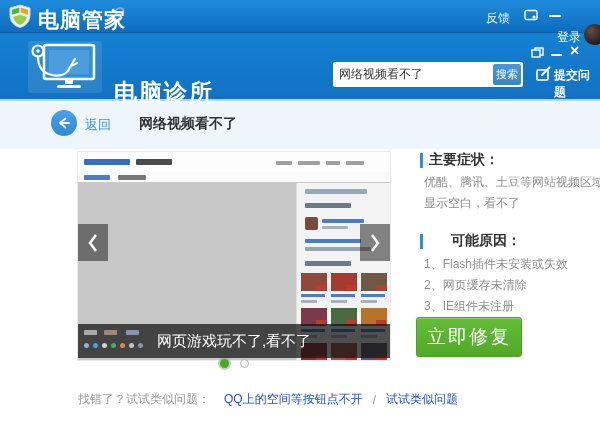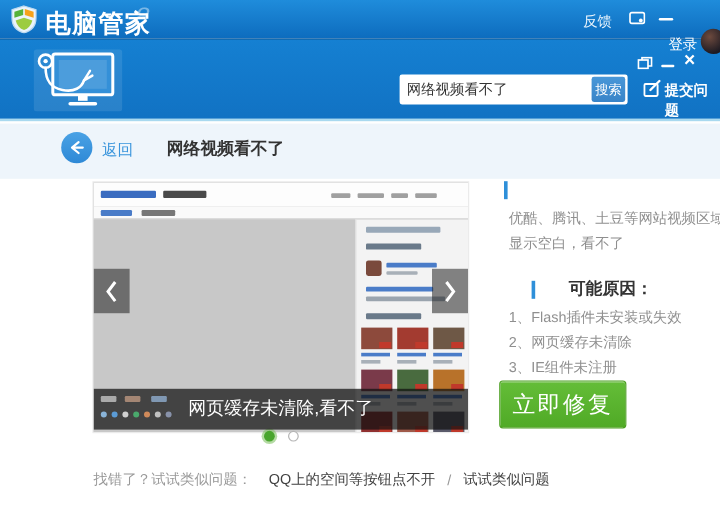--- a/index.html
+++ b/index.html
@@ -67,29 +67,29 @@
   .dots{left:78px;top:359px;width:312px;display:flex;justify-content:center;gap:11px;}
   .dot{width:9px;height:9px;border-radius:50%;box-sizing:border-box;}
   .dot.on{background:#49a52d;box-shadow:0 0 0 2px rgba(120,190,90,.55);}
   .dot.off{background:#fff;border:1px solid #b5b5b5;}
 
   
   .sec-header{display:flex;align-items:center;gap:6px;color:#333;font-size:14px;font-weight:bold;}
   .sec-bar{width:3px;height:15px;background:#2e8fd9;}
   .sym-header{left:420px;top:151px;}
   .sym-text{left:424px;top:172px;width:182px;margin:0;color:#8f8f8f;font-size:12px;line-height:21px;}
-  .cause-header{left:443px;top:232px;gap:28px;}
+  .cause-header{left:420px;top:232px;gap:28px;}
   .cause-list{left:424px;top:254px;color:#8f8f8f;font-size:12px;line-height:21px;}
   .fix-btn{left:416px;top:317px;width:106px;height:40px;border:1px solid #4da022;border-radius:3px;
      background:linear-gradient(#64bd38,#50aa26);color:#fff;font-size:19px;letter-spacing:2px;
      font-family:inherit;box-shadow:inset 0 1px 0 rgba(255,255,255,.3);}
 
   
   .similar{left:78px;top:391px;display:flex;align-items:center;font-size:12px;color:#999;}
-  .similar .lnk{color:#404040;}
+  .similar .lnk{color:#1d4ed8;}
   .similar .l1{margin-left:14px;} .similar .sep{margin:0 10px;}
 </style>
 </head>
 <body>
 
 <div class="abs titlebar">
   <svg class="abs" style="left:9px;top:4px;" width="22" height="24" viewBox="0 0 22 24">
     <path d="M11 1 L21 4 V11 C21 18 16.5 22 11 23.5 C5.5 22 1 18 1 11 V4 Z" fill="#eaf3fb" stroke="#bcd9f0" stroke-width="1"></path>
     <path d="M10.3 3.5 L3 5.8 V10.8 L10.3 8.6 Z" fill="#56b23a"></path>
     <path d="M11.7 3.5 L19 5.8 V10.8 L11.7 8.6 Z" fill="#f6a21c"></path>
@@ -110,20 +110,21 @@
     <rect x="0" y="0" width="74" height="52" rx="3" fill="rgba(255,255,255,0.10)"></rect>
     <rect x="16" y="4" width="50" height="34" rx="2" fill="#3490d8" stroke="#fff" stroke-width="2.5"></rect>
     <rect x="21" y="9" width="40" height="24" fill="rgba(255,255,255,0.12)"></rect>
     <rect x="37" y="38" width="8" height="5" fill="#fff"></rect>
     <rect x="29" y="44" width="24" height="3" rx="1.5" fill="#fff"></rect>
     <circle cx="10" cy="10" r="5.5" fill="none" stroke="#fff" stroke-width="2.2"></circle>
     <circle cx="10" cy="10" r="1.8" fill="#fff"></circle>
     <path d="M10 15.5 C10 26 14 32 24 34 C34 36 40 32 42 26" fill="none" stroke="#fff" stroke-width="2.2" stroke-linecap="round"></path>
     <path d="M42 26 L47 18 M42 26 L49 22" fill="none" stroke="#fff" stroke-width="2" stroke-linecap="round"></path>
   </svg>
+  <span class="abs clinic-title">电脑诊所</span>
   <span class="abs clinic-tagline">电脑问题 轻松解决</span>
 
   <div class="abs search-box" style="left:333px;top:29px;">
     <input type="text" value="网络视频看不了" style="">
     <button class="search-btn clickable">搜索</button>
   </div>
   <svg class="abs" style="left:536px;top:33px;" width="15" height="15" viewBox="0 0 15 15">
     <rect x="1" y="4" width="11" height="10" rx="1" fill="none" stroke="#fff" stroke-width="1.6"></rect>
     <path d="M6 9 L13.5 1.5" stroke="#fff" stroke-width="2" stroke-linecap="round"></path>
   </svg>
@@ -236,40 +237,41 @@
     <div class="blob" style="left:6px;top:6px;width:13px;height:5px;background:rgba(255,255,255,.55);"></div>
     <div class="blob" style="left:26px;top:6px;width:13px;height:5px;background:rgba(230,180,150,.6);"></div>
     <div class="blob" style="left:48px;top:6px;width:13px;height:5px;background:rgba(170,210,255,.6);"></div>
     <div class="blob" style="left:6px;top:19px;width:5px;height:5px;border-radius:50%;background:#8ab4d8;"></div>
     <div class="blob" style="left:15px;top:19px;width:5px;height:5px;border-radius:50%;background:#5b9bd5;"></div>
     <div class="blob" style="left:24px;top:19px;width:5px;height:5px;border-radius:50%;background:#d0d0d0;"></div>
     <div class="blob" style="left:33px;top:19px;width:5px;height:5px;border-radius:50%;background:#4aa96c;"></div>
     <div class="blob" style="left:42px;top:19px;width:5px;height:5px;border-radius:50%;background:#d08a5a;"></div>
     <div class="blob" style="left:51px;top:19px;width:5px;height:5px;border-radius:50%;background:#c0c0c0;"></div>
     <div class="blob" style="left:60px;top:19px;width:5px;height:5px;border-radius:50%;background:#8892aa;"></div>
-    <span class="caption-text">网页缓存未清除,看不了</span>
+    <span class="caption-text">网页游戏玩不了,看不了</span>
   </div>
   <div class="car-arrow car-prev clickable">
     <svg width="14" height="22" viewBox="0 0 14 22">
       <polyline points="10,3 4,11 10,19" fill="none" stroke="#fff" stroke-width="2.5"></polyline>
     </svg>
   </div>
   <div class="car-arrow car-next clickable">
     <svg width="14" height="22" viewBox="0 0 14 22">
       <polyline points="4,3 10,11 4,19" fill="none" stroke="#fff" stroke-width="2.5"></polyline>
     </svg>
   </div>
 </div>
 <div class="abs dots">
     <span class="dot clickable on"></span>
     <span class="dot clickable off"></span>
   </div>
 
 <div class="abs sec-header sym-header">
   <span class="sec-bar"></span>
+  <span>主要症状：</span>
 </div>
 <p class="abs sym-text">优酷、腾讯、土豆等网站视频区域显示空白，看不了</p>
 
 <div class="abs sec-header cause-header">
   <span class="sec-bar"></span>
   <span>可能原因：</span>
 </div>
 <div class="abs cause-list">
   <div>1、Flash插件未安装或失效</div>
   <div>2、网页缓存未清除</div>

